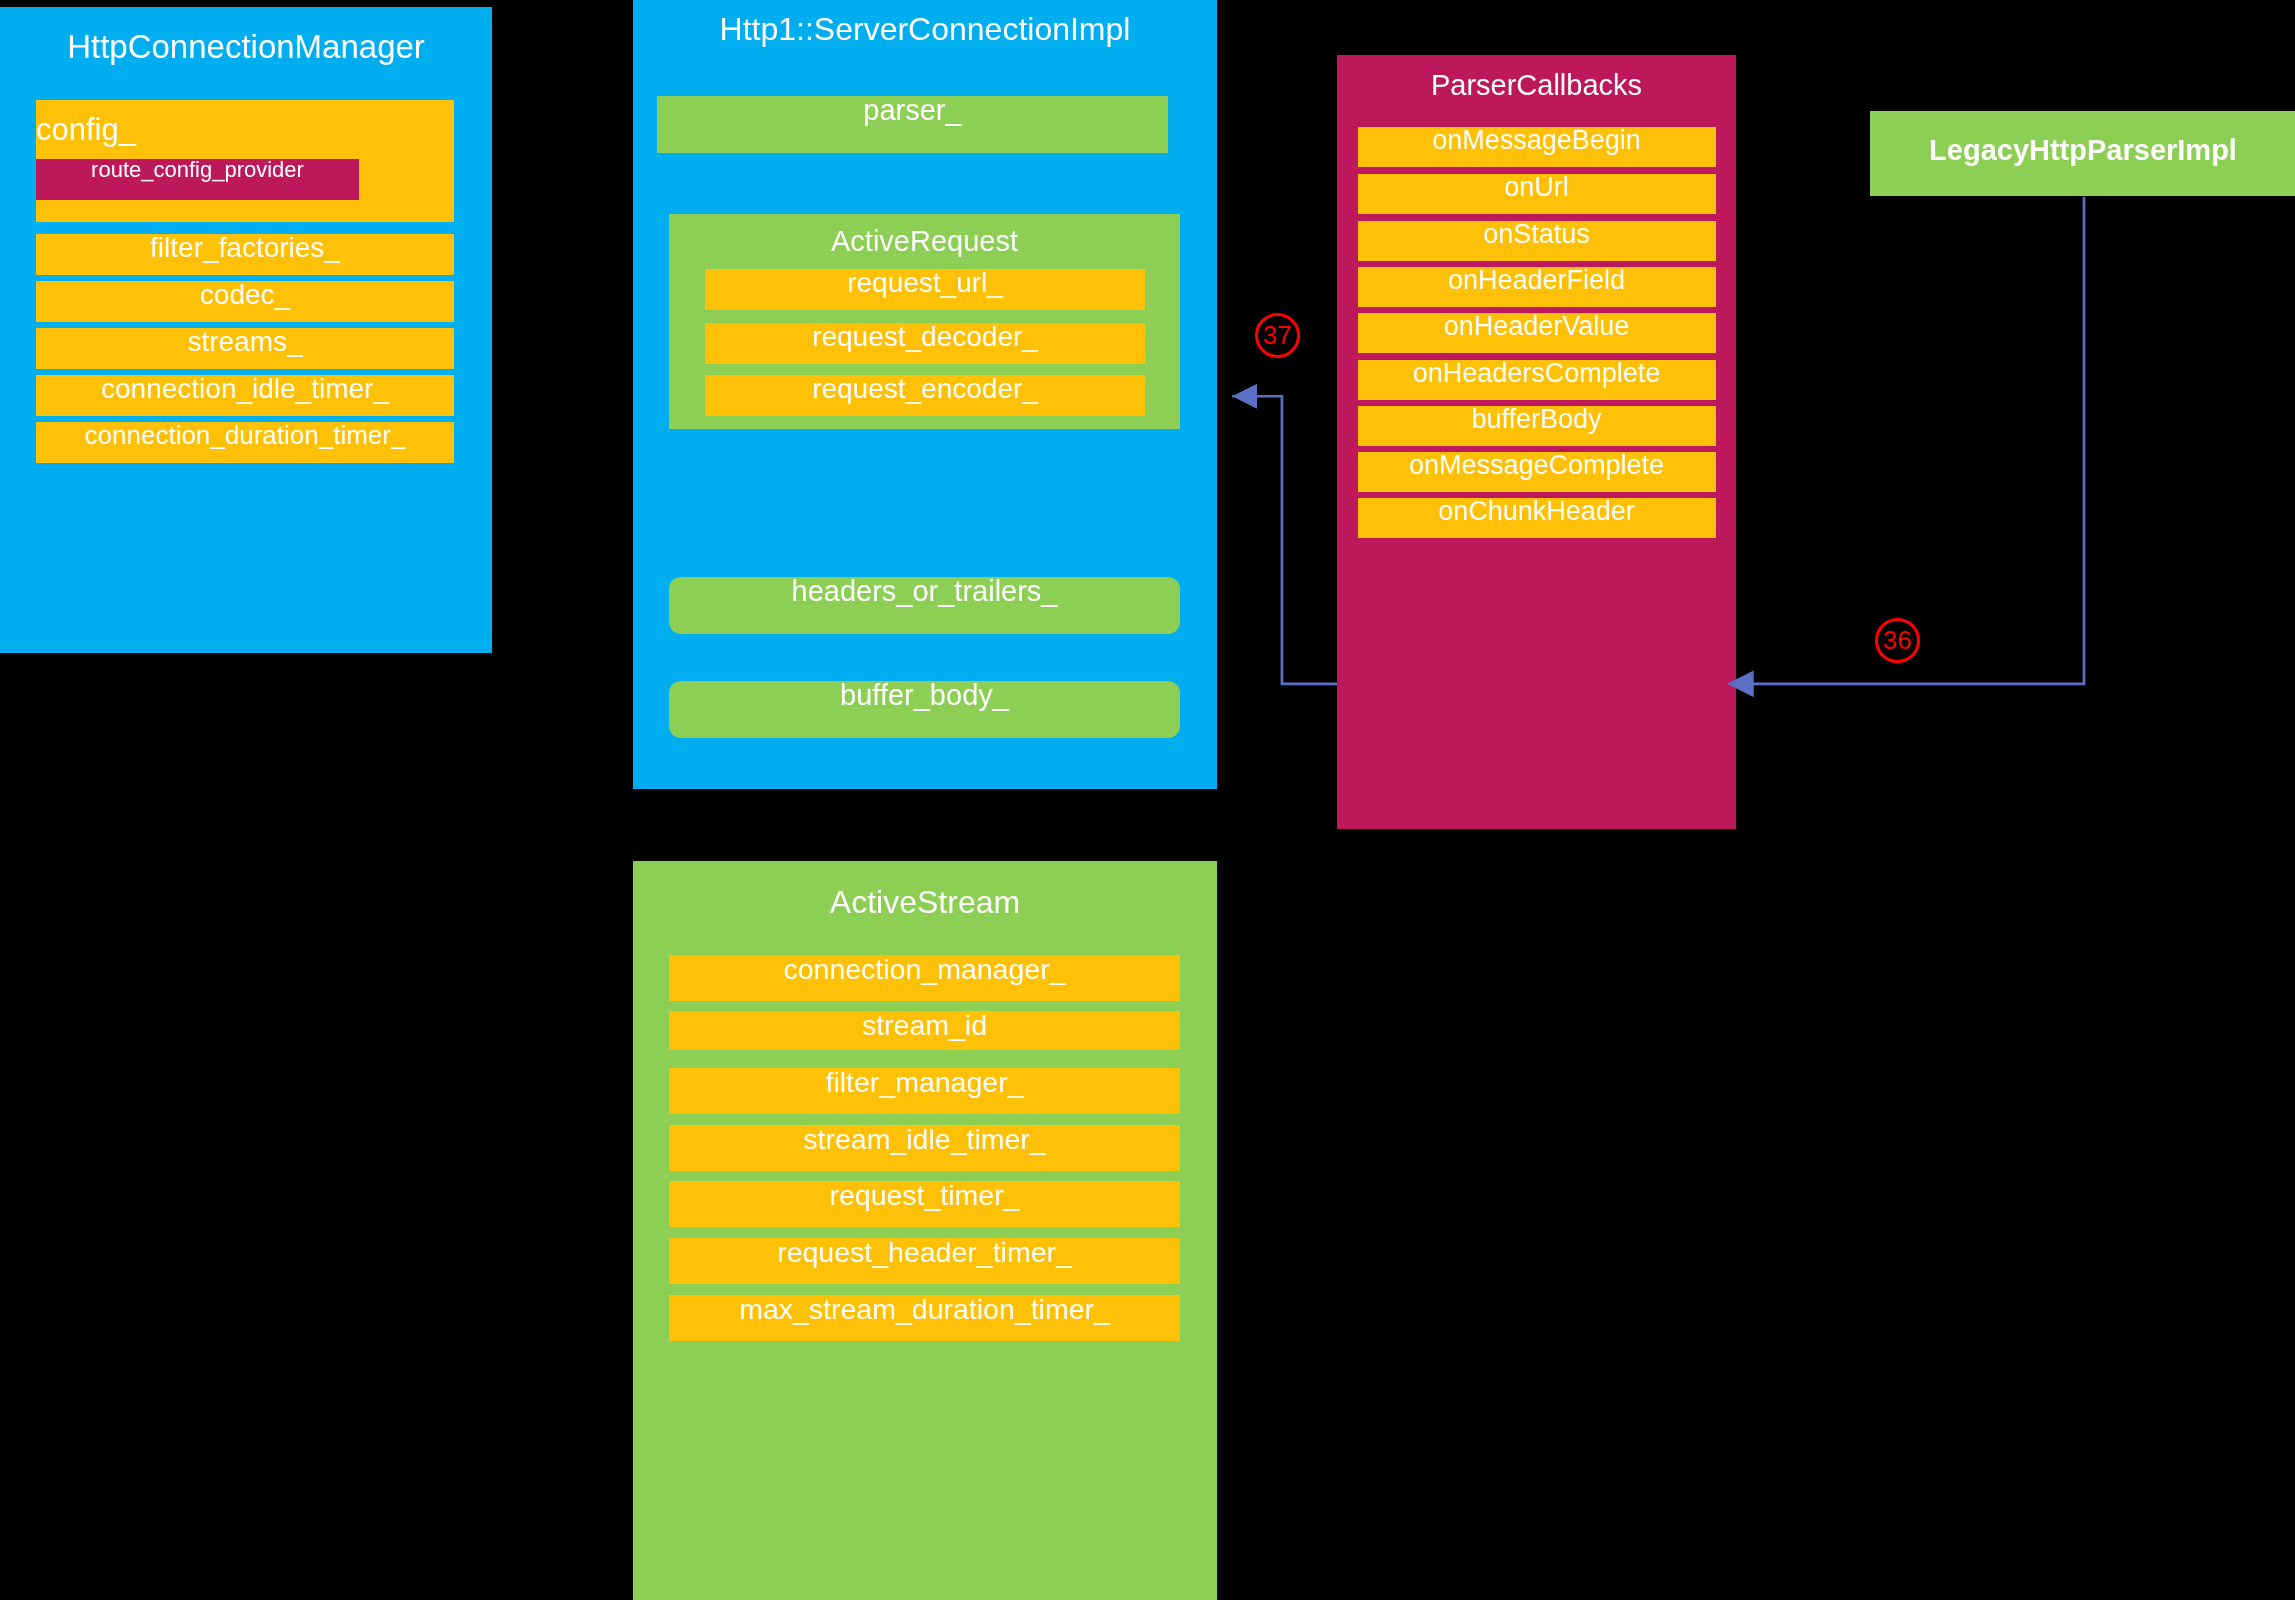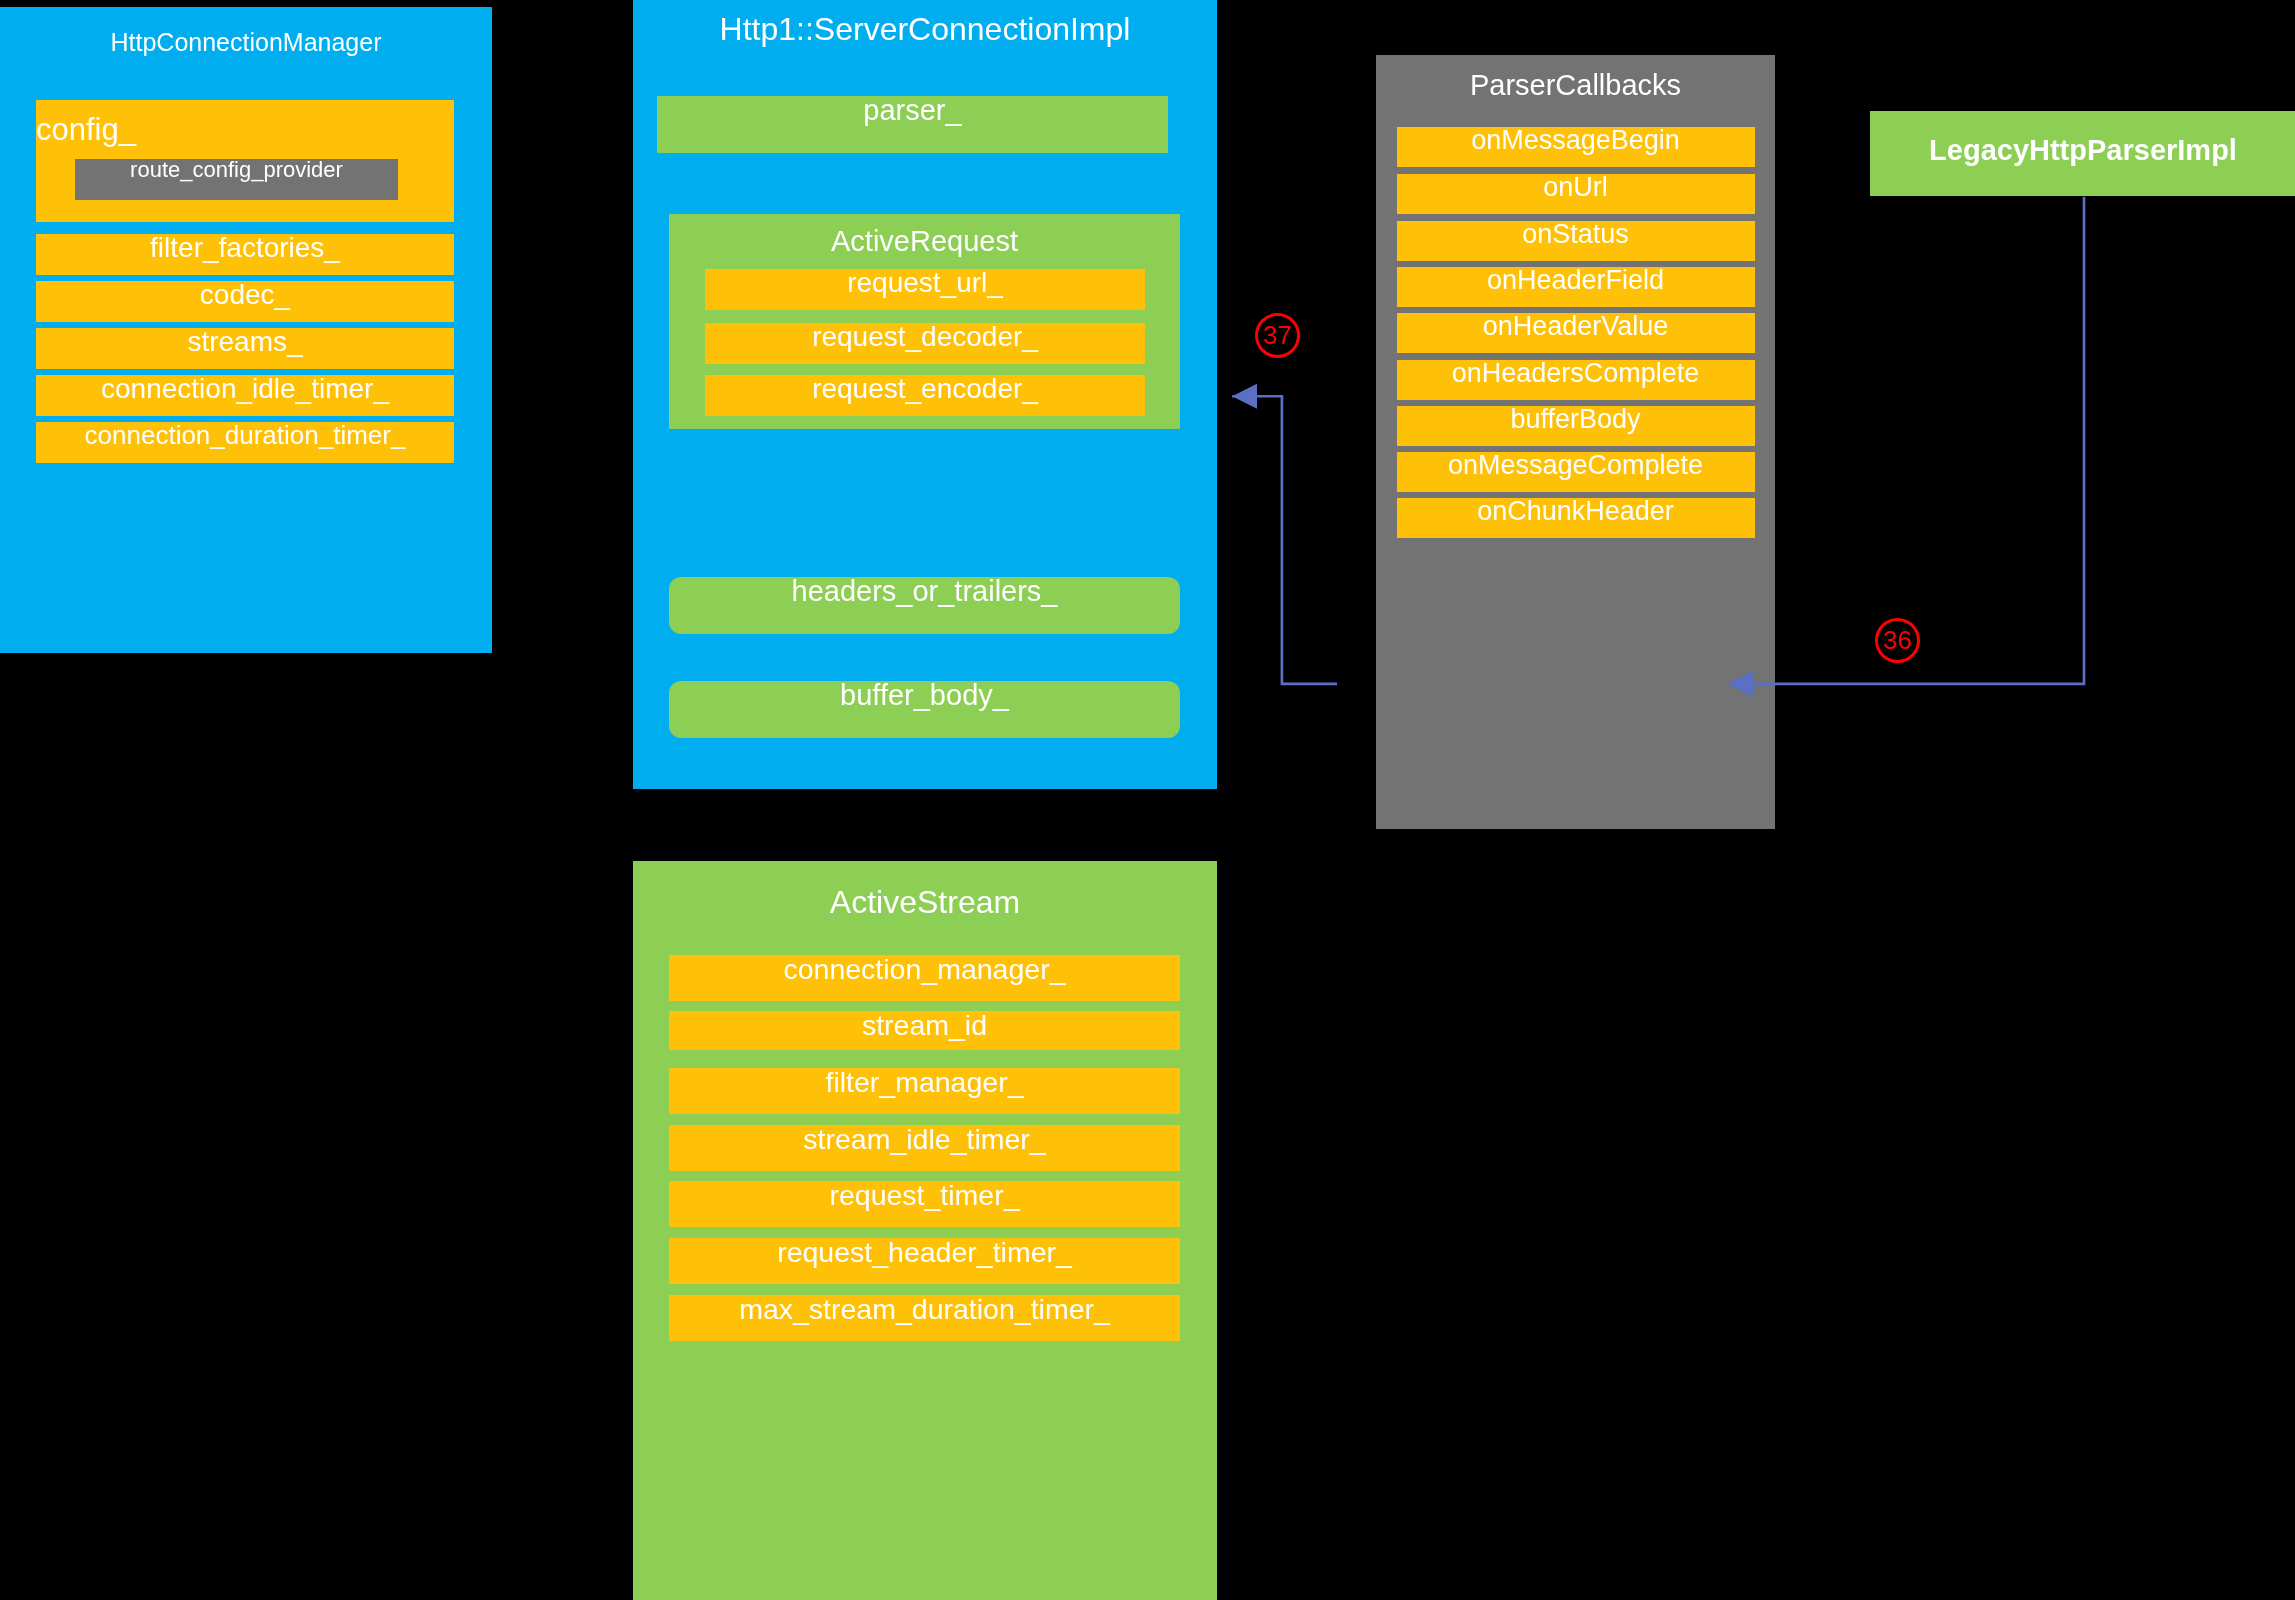--- a/index.html
+++ b/index.html
@@ -38,27 +38,27 @@
     color: #ffffff;
     text-align: center;
     white-space: nowrap;
     line-height: 1.0;
   }
 
   
   .c-blue   { background: #00AEEF; }
   .c-green  { background: #8DCE54; }
   .c-orange { background: #FFC107; }
-  .c-red    { background: #737373; margin-left: 39px; }
+  .c-red    { background: #be185d; }
 
   
   #panel-hcm {
     left: 0px; top: 7.1px; width: 492px; height: 646px;
   }
-  #panel-hcm .panel-title { font-size: 25px; padding-top: 23px; }
+  #panel-hcm .panel-title { font-size: 33px; padding-top: 23px; }
   #hcm-config {
     position: absolute; left: 36px; top: 93px; width: 418px; height: 122px;
     flex-direction: column; justify-content: flex-start; padding-top: 14.2px;
     font-size: 31px;
   }
   #hcm-config-label { line-height: 1.0; }
   #hcm-route {
     margin-top: 14.2px; width: 323px; height: 41px; font-size: 22px;
   }
   .hcm-field {

